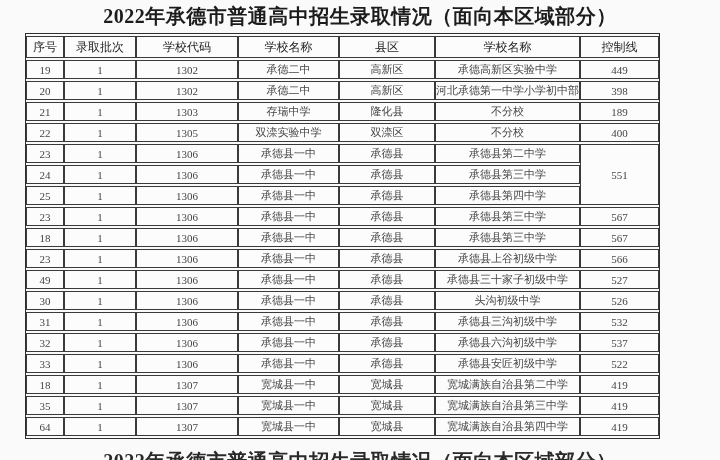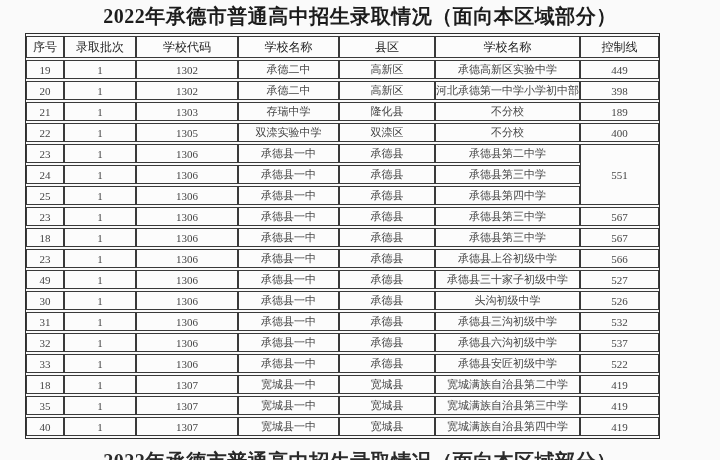--- a/index.html
+++ b/index.html
@@ -244,21 +244,21 @@
       <tr>
         <td>35</td>
         <td>1</td>
         <td>1307</td>
         <td>宽城县一中</td>
         <td>宽城县</td>
         <td>宽城满族自治县第三中学</td>
         <td>419</td>
       </tr>
       <tr>
-        <td>40</td>
+        <td>64</td>
         <td>1</td>
         <td>1307</td>
         <td>宽城县一中</td>
         <td>宽城县</td>
         <td>宽城满族自治县第四中学</td>
         <td>419</td>
       </tr>
     </tbody>
 </table>
 

